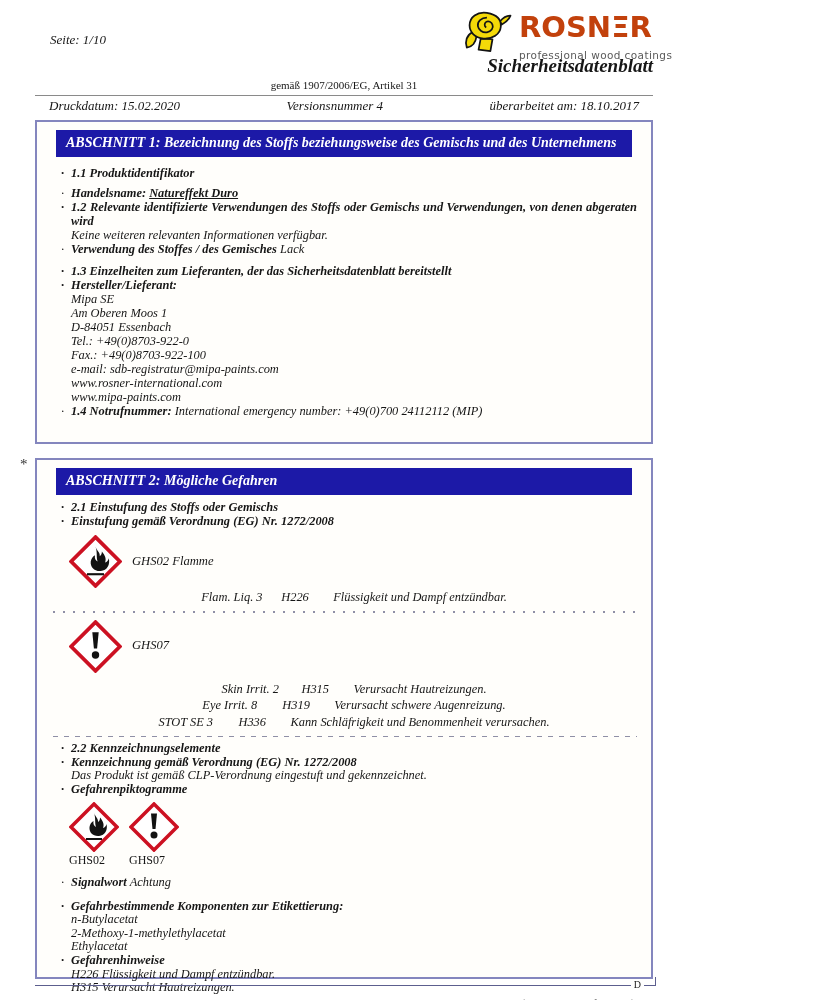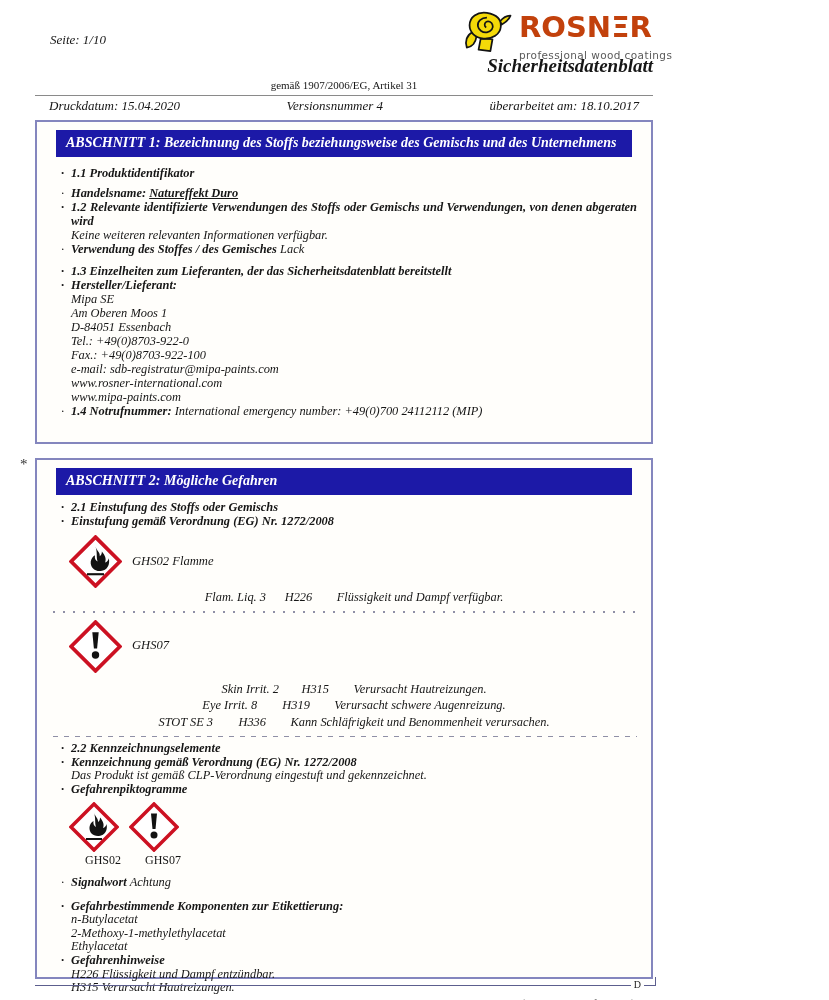--- a/index.html
+++ b/index.html
@@ -51,21 +51,21 @@
   .hc1{width:80px;flex:none;}
   .hc2{width:52px;flex:none;}
 
   
   .picto-row{display:flex;align-items:center;padding-left:8px;margin:3px 0;}
   .picto-caption{margin-left:10px;font-size:12.6px;}
   .ghs{display:block;}
   .ghs-diamond{fill:#ffffff;stroke:var(--ghs-red);stroke-width:7;}
   .ghs-glyph{fill:#121212;}
   .picto-pair{display:flex;padding-left:8px;margin-top:6px;}
-  .picto-cell{width:52px;margin-right:8px;text-align:right;}
+  .picto-cell{width:52px;margin-right:8px;text-align:left;}
   .picto-label{font-style:normal;font-size:12px;margin-top:2px;}
 
   .sep-dotted{height:2px;margin:6px 0 7px -8px;
      background-image:repeating-linear-gradient(to right,#8f8fa6 0 2px,transparent 2px 10px);}
   .sep-dashed{height:1.5px;margin:6px 0 5px -8px;
      background-image:repeating-linear-gradient(to right,#8f8fa6 0 5px,transparent 5px 11px);}
 
   .continuation{text-align:right;font-style:normal;font-size:11.5px;padding-right:2px;margin-top:3px;}
 
   .star{left:20px;top:456px;font-size:15px;font-style:normal;color:#333;}
@@ -96,21 +96,21 @@
       <div class="brand">ROSNΞR</div>
       <div class="tagline">professional wood coatings</div>
     </div>
   </div>
 
   <div class="abs doc-title">Sicherheitsdatenblatt</div>
   <div class="abs doc-subtitle">gemäß 1907/2006/EG, Artikel 31</div>
   <div class="abs title-rule"></div>
 
   <div class="abs meta-row">
-    <span>Druckdatum: 15.04.2020</span>
+    <span>Druckdatum: 15.02.2020</span>
     <span>Versionsnummer 4</span>
     <span>überarbeitet am: 18.10.2017</span>
   </div>
 
   <div class="box box1">
     <div class="band j2">ABSCHNITT 1: Bezeichnung des Stoffs beziehungsweise des Gemischs und des Unternehmens</div>
     <div class="content">
       <div class="e b">1.1 Produktidentifikator</div>
       <div class="gap6"></div>
       <div class="e">
@@ -153,21 +153,21 @@
         <svg class="ghs" width="53" height="53" viewBox="0 0 100 100">
           <path class="ghs-diamond" d="M50 4 96 50 50 96 4 50Z"></path>
           <path class="ghs-glyph" d="M50 22c3 8 9 11 8 18 3-2 4-5 4-9 6 7 9 14 6 21 4-1 6-4 7-8 3 12-3 23-15 24-12 1-20-7-19-18 1-6 4-10 8-12-1 6 1 10 5 12-3-9 0-17-4-28z"></path>
           <rect class="ghs-glyph" x="34" y="72" width="32" height="4"></rect>
         </svg>
         <span class="picto-caption">GHS02 Flamme</span>
       </div>
       <div class="hrow">
         <span class="hc1">Flam. Liq. 3</span>
         <span class="hc2">H226</span>
-        <span>Flüssigkeit und Dampf verfügbar.</span>
+        <span>Flüssigkeit und Dampf entzündbar.</span>
       </div>
       <div class="sep-dotted"></div>
       <div class="picto-row">
         <svg class="ghs" width="53" height="53" viewBox="0 0 100 100">
           <path class="ghs-diamond" d="M50 4 96 50 50 96 4 50Z"></path>
           <path class="ghs-glyph" d="M44 23h12l-3 31h-6z"></path>
           <circle class="ghs-glyph" cx="50" cy="66" r="7"></circle>
         </svg>
         <span class="picto-caption">GHS07</span>
       </div>

